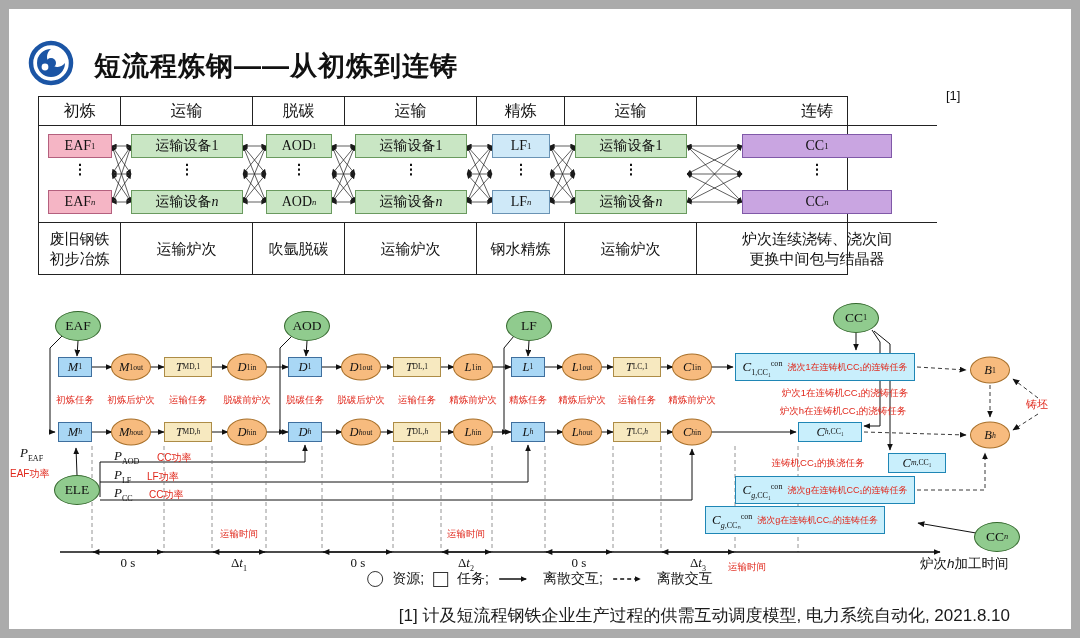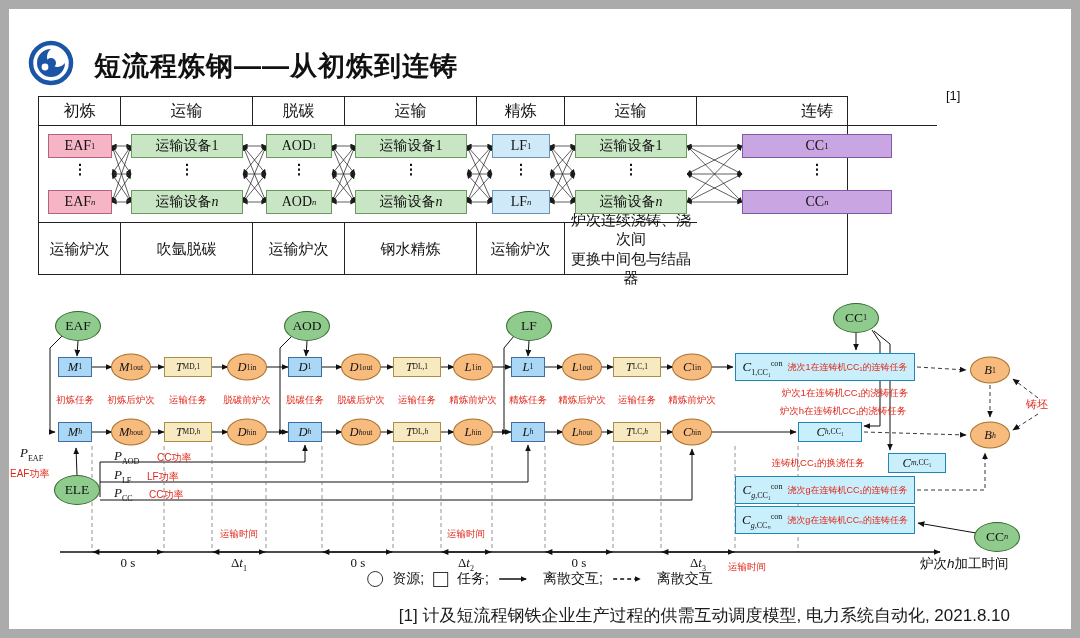--- a/index.html
+++ b/index.html
@@ -160,20 +160,22 @@
       <div class="bx pur" style="left:778px;top:64px;width:150px">CC<sub><i>n</i></sub></div>
       <div class="dots" style="left:41px">⋮</div>
       <div class="dots" style="left:148px">⋮</div>
       <div class="dots" style="left:260px">⋮</div>
       <div class="dots" style="left:372px">⋮</div>
       <div class="dots" style="left:482px">⋮</div>
       <div class="dots" style="left:592px">⋮</div>
       <div class="dots" style="left:778px">⋮</div>
     </div>
     <div class="trow">
+      <div class="fcell">废旧钢铁
+初步冶炼</div>
       <div class="fcell">运输炉次</div>
       <div class="fcell">吹氩脱碳</div>
       <div class="fcell">运输炉次</div>
       <div class="fcell">钢水精炼</div>
       <div class="fcell">运输炉次</div>
       <div class="fcell">炉次连续浇铸、浇次间
 更换中间包与结晶器</div>
     </div>
   </div>
 
@@ -391,21 +393,21 @@
         <sub><i>h</i>,CC₁</sub>
       </div>
     <div class="csm" style="left:888px;top:155px;width:58px;height:20px">
         <i>C</i>
         <sub><i>m</i>,CC₁</sub>
       </div>
     <div class="cbig" style="left:735px;top:178px">
       <span><i>C</i><sub><i>g</i>,CC₁</sub><sup>con</sup></span>
       <span class="note">浇次g在连铸机CC₁的连铸任务</span>
     </div>
-    <div class="cbig" style="left:735px;top:208px">
+    <div class="cbig" style="left:705px;top:208px">
       <span><i>C</i><sub><i>g</i>,CCₙ</sub><sup>con</sup></span>
       <span class="note">浇次g在连铸机CCₙ的连铸任务</span>
     </div>
 
     <div class="rl" style="left:75px;top:96px">初炼任务</div>
     <div class="rl" style="left:131px;top:96px">初炼后炉次</div>
     <div class="rl" style="left:188px;top:96px">运输任务</div>
     <div class="rl" style="left:247px;top:96px">脱碳前炉次</div>
     <div class="rl" style="left:305px;top:96px">脱碳任务</div>
     <div class="rl" style="left:361px;top:96px">脱碳后炉次</div>

